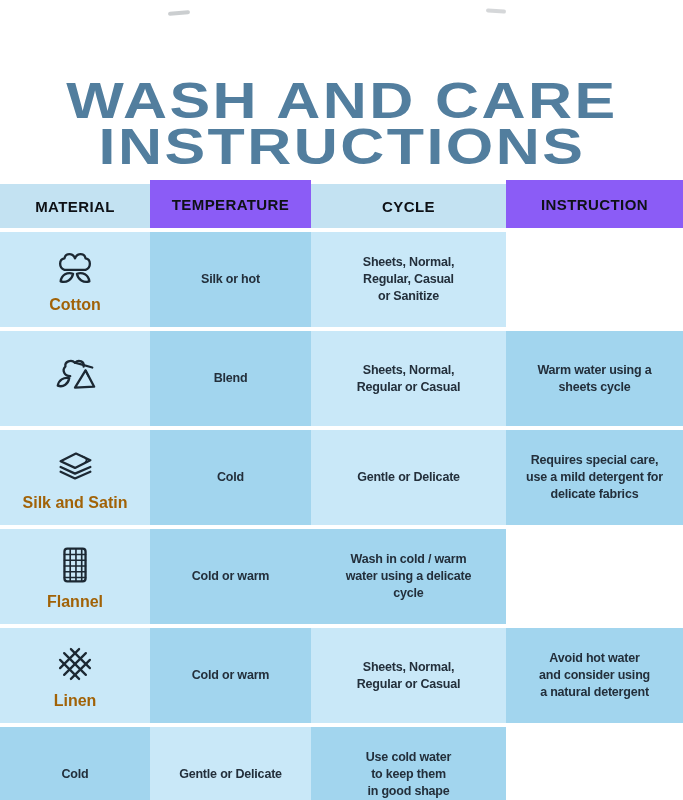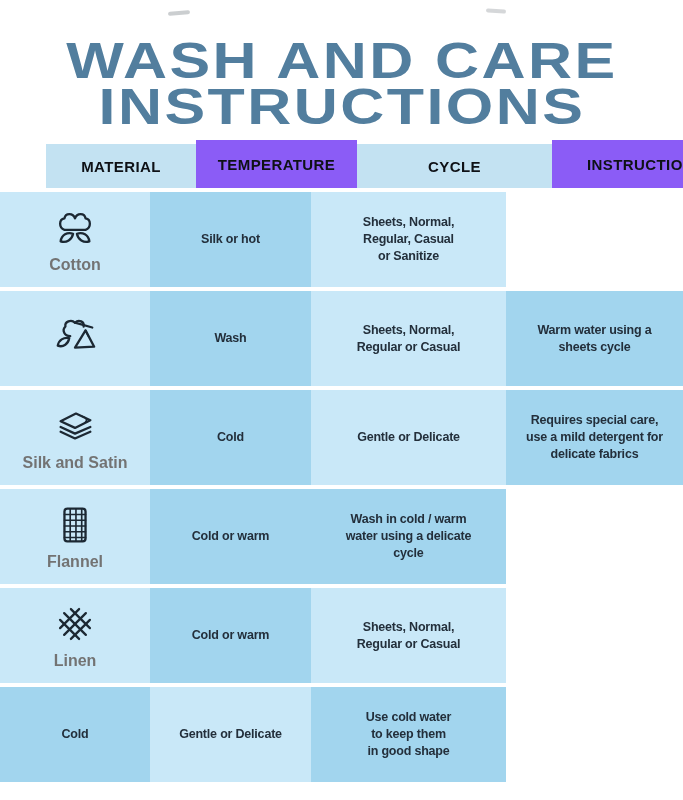--- a/index.html
+++ b/index.html
@@ -11,39 +11,39 @@
     overflow:hidden;
   }
   
   .smudge{position:absolute;background:#b9bdc0;height:4px;border-radius:3px;opacity:.75;}
   .smudge.s1{left:168px;top:11px;width:22px;transform:rotate(-5deg);}
   .smudge.s2{left:486px;top:9px;width:20px;transform:rotate(4deg);opacity:.6;}
 
   .title-wrap{
     height:140px;
     display:flex;flex-direction:column;justify-content:flex-end;align-items:center;
-    padding-bottom:10px;box-sizing:border-box;
+    padding-bottom:10px;box-sizing:border-box;margin-top:40px;
   }
   .title{
     color:#527e9e;
     font-weight:bold;
     text-align:center;
     transform:scaleX(1.22);
     transform-origin:center;
     line-height:.92;
     letter-spacing:2px;
   }
   .title .tline{font-size:50px;}
 
   .tbl{
     display:grid;
     grid-template-columns:150px 161px 195px 177px;
     margin-bottom:4px;
   }
-  .hdr{height:48px;padding-left:46px;}
+  .hdr{height:48px;}
   .hcell{
     display:flex;align-items:center;justify-content:center;
     font-weight:bold;font-size:15px;letter-spacing:.4px;
     color:#0e1116;
   }
   .hcell.light{background:#c3e2f2;margin-top:4px;}
   .hcell.mid{background:#8b5cf6;}
 
   .row{height:95px;}
   .cell{
@@ -52,21 +52,21 @@
     white-space:pre-line;
     font-weight:bold;
     color:#232f3b;
     font-size:12.5px;line-height:1.35;letter-spacing:-0.2px;
     padding:0 3px;box-sizing:border-box;
   }
   .cell.light{background:#c9e8f8;}
   .cell.mid{background:#a2d5ee;}
   .matcell{
     flex-direction:column;gap:5px;
-    font-size:16px;color:#737373;line-height:1.12;letter-spacing:0;
+    font-size:16px;color:#a16207;line-height:1.12;letter-spacing:0;
   }
   .icon{width:46px;height:46px;display:block;}
   .icon *{fill:none;stroke:#1c2833;stroke-width:2.4;stroke-linecap:round;stroke-linejoin:round;}
   .icon .thin{stroke-width:1.7;}
 </style>
 </head>
 <body>
 
 <div class="page">
 
@@ -105,21 +105,21 @@
   <div class="tbl row">
     <div class="cell light matcell">
       <svg class="icon" viewBox="0 0 48 48">
         <path d="M19 21 C13 21 10 15 14 11 C13 6 20 3 24 7 C28 3 34 6 33 11"></path>
         <path d="M18 23 C12 22 7 25 6 31 C12 33 17 29 18 23 Z"></path>
         <path d="M24 7 L42 12"></path>
         <path d="M35 15 L24 33 L44 32 Z"></path>
         <path class="thin" d="M35 15 L38 21"></path>
       </svg>
     </div>
-    <div class="cell mid">Wash</div>
+    <div class="cell mid">Blend</div>
     <div class="cell light">Sheets, Normal,
 Regular or Casual</div>
     <div class="cell mid">Warm water using a
 sheets cycle</div>
   </div>
 
   <div class="tbl row">
     <div class="cell light matcell">
       <svg class="icon" viewBox="0 0 48 48">
         <path d="M9 19 L25 11 L40 18 L24 26 Z"></path>
@@ -157,20 +157,23 @@
         <g transform="rotate(45 24 24)">
           <path d="M16 10 V38 M24 8 V40 M32 10 V38"></path>
           <path d="M10 16 H38 M8 24 H40 M10 32 H38"></path>
         </g>
       </svg>
       <span>Linen</span>
     </div>
     <div class="cell mid">Cold or warm</div>
     <div class="cell light">Sheets, Normal,
 Regular or Casual</div>
+    <div class="cell mid">Avoid hot water
+and consider using
+a natural detergent</div>
   </div>
 
   <div class="tbl row">
     <div class="cell mid">Cold</div>
     <div class="cell light">Gentle or Delicate</div>
     <div class="cell mid">Use cold water
 to keep them
 in good shape</div>
   </div>
 

